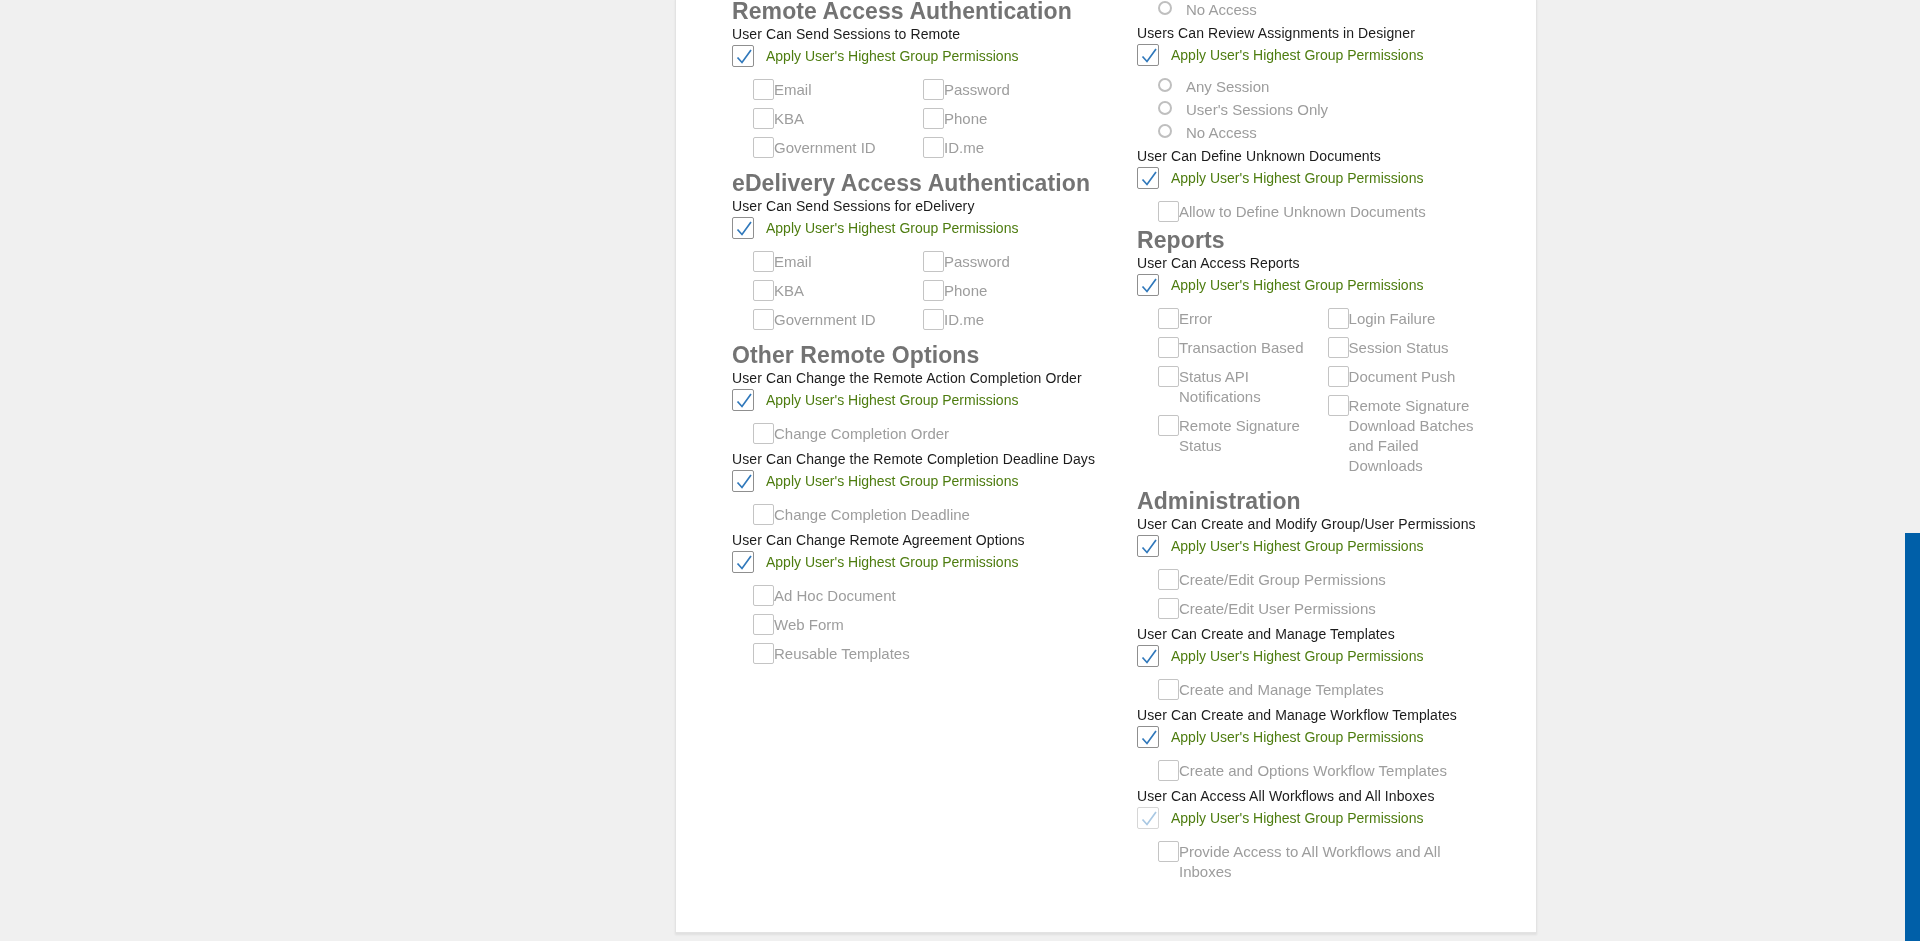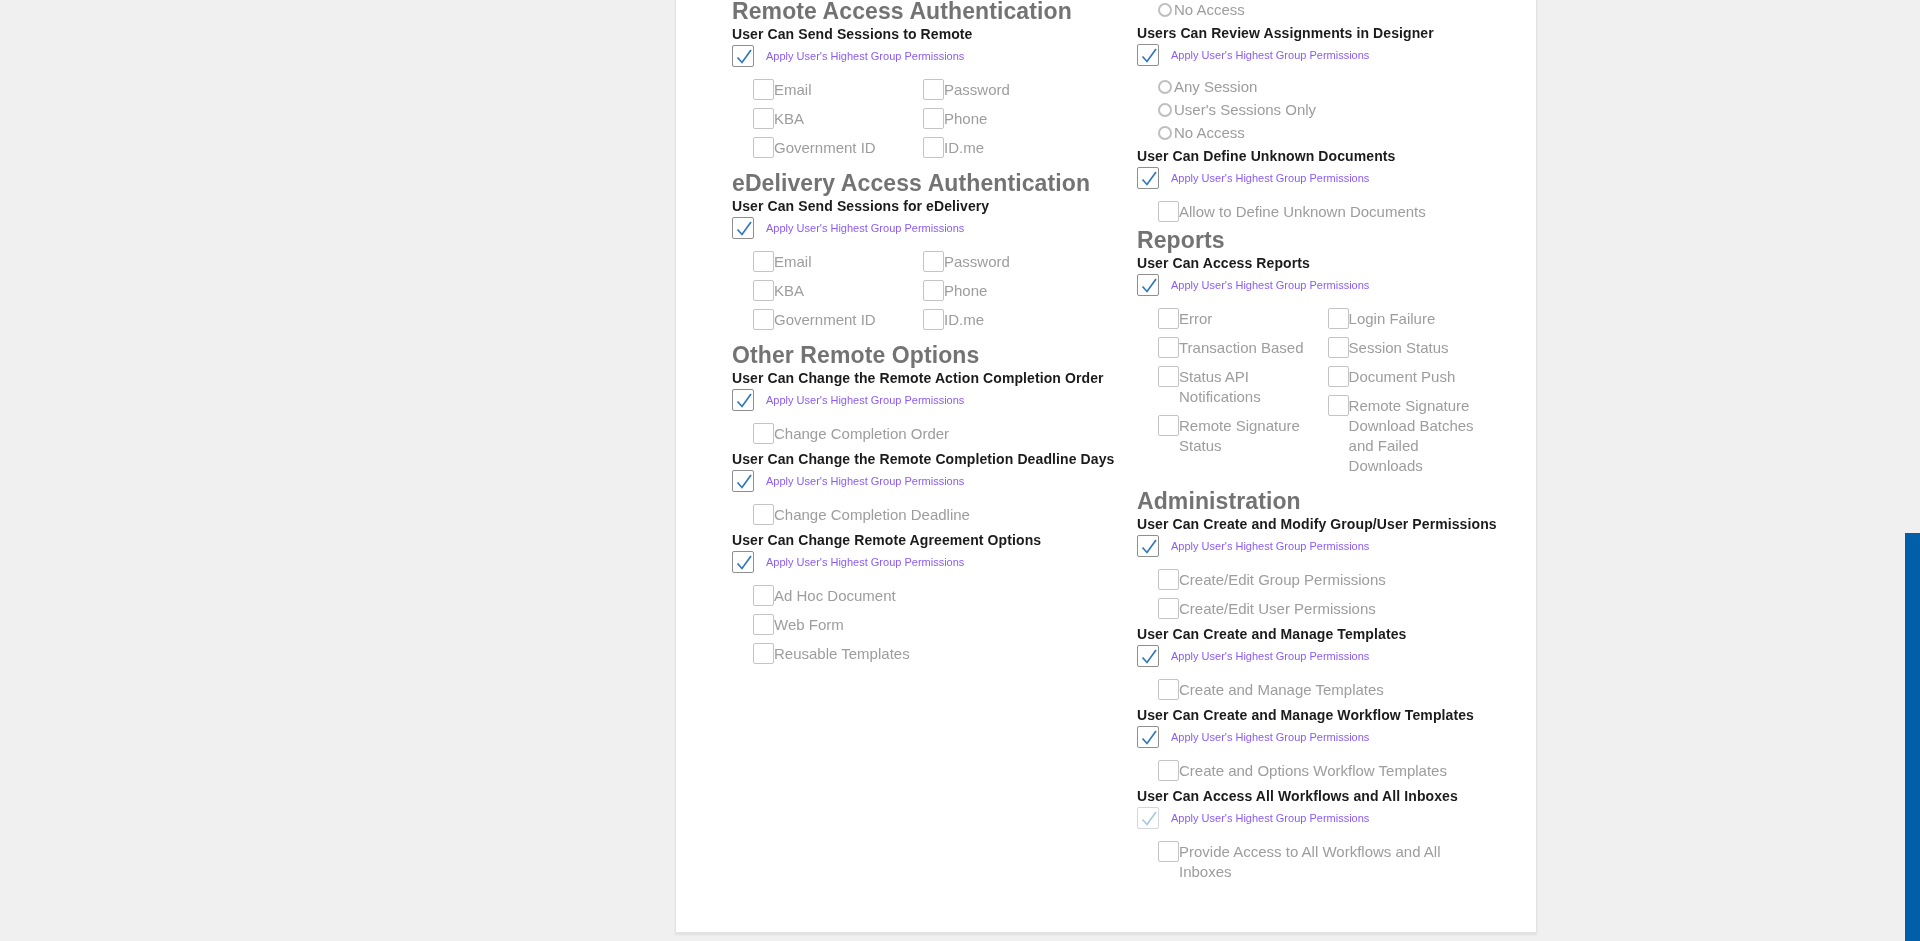--- a/index.html
+++ b/index.html
@@ -20,26 +20,26 @@
   .col-right{left:461px;width:390px;}
 
   .section + .section{margin-top:7px;}
   .group + .group{margin-top:7px;}
 
   .section-title{
     font-size:23px;line-height:20px;font-weight:bold;color:#737373;
     margin:0 0 6px 0;letter-spacing:.1px;
   }
   .group-title{
-    font-size:14px;line-height:15px;font-weight:bold;color:#1b1b1b;
+    font-size:14px;line-height:15px;font-weight:normal;color:#1b1b1b;
     margin:0 0 3px 0;letter-spacing:.1px;
   }
 
   .apply-row{display:flex;align-items:center;gap:12px;height:22px;margin-bottom:12px;}
-  .apply-label{font-size:11px;color:#8b5cf6;white-space:nowrap;}
+  .apply-label{font-size:14px;color:#4d7c0f;white-space:nowrap;}
 
   .children{margin-left:21px;}
   .two-col{display:flex;}
   .tc{display:flex;flex-direction:column;}
   .tc-0{width:170px;}
   .tc-1{width:200px;}
 
   .child-row{display:flex;align-items:flex-start;margin-bottom:8px;}
   .child-label{font-size:15px;line-height:20px;color:#9d9d9d;padding-top:1px;}
   .two-col .child-label{max-width:127px;}
@@ -48,21 +48,21 @@
   .cb{
     position:relative;flex:none;box-sizing:border-box;background:#fff;
     width:21px;height:21px;border:1px solid #c4c4c4;border-radius:2px;
   }
   .cb.l1{width:22px;height:22px;border-color:#8f8f8f;}
   .cb.l1.disabled{border-color:#d6d6d6;}
   .cb svg{position:absolute;left:0;top:0;overflow:visible;display:block;}
   .cb polyline{fill:none;stroke:#3078bb;stroke-width:1.7;}
   .cb.disabled polyline{stroke:#a9c8e3;}
 
-  .radio-row{display:flex;align-items:center;gap:2px;margin-bottom:5px;}
+  .radio-row{display:flex;align-items:flex-start;gap:14px;margin-bottom:5px;}
   .radio{
     flex:none;box-sizing:border-box;width:14px;height:14px;
     border:2px solid #bfbfbf;border-radius:50%;background:#fff;
   }
   .radio-label{font-size:15px;line-height:18px;color:#9d9d9d;white-space:nowrap;}
 
   .scrollbar-thumb{
     position:absolute;right:0;top:533px;width:15px;height:408px;
   }
 </style>

